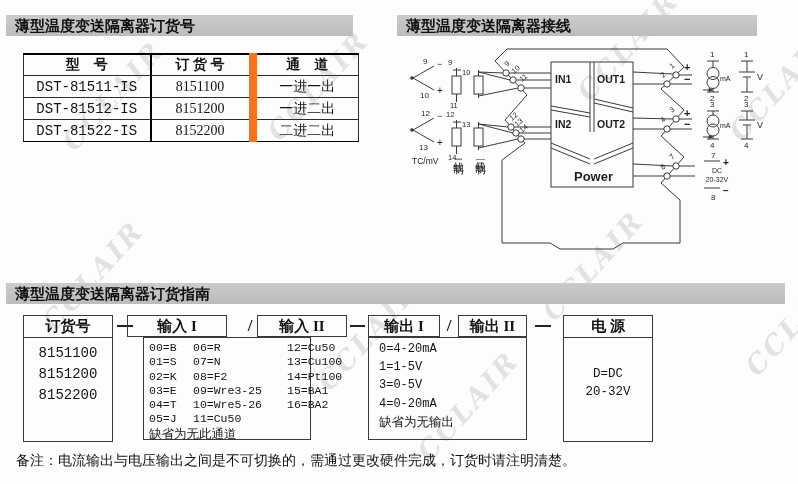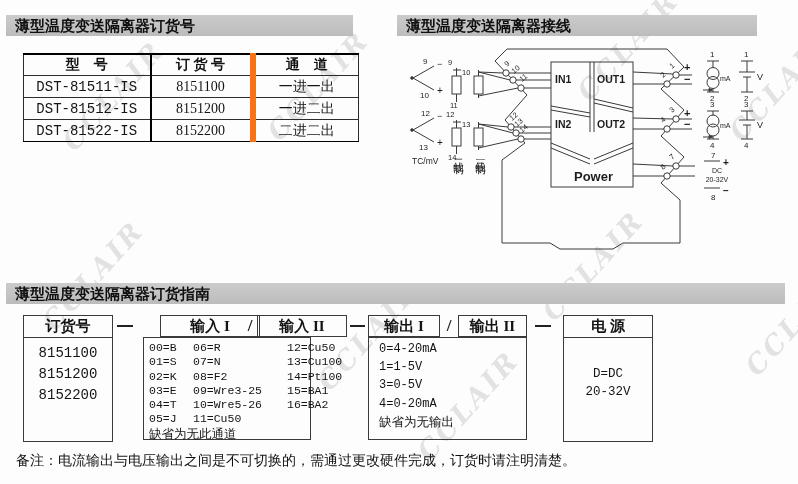--- a/index.html
+++ b/index.html
@@ -11,21 +11,21 @@
       transform:rotate(-48deg);white-space:nowrap;pointer-events:none;}
   
   .tbar{position:absolute;height:21px;line-height:21px;background:linear-gradient(#cbcbcb,#bcbcbc);
         font-family:"Liberation Sans","DejaVu Sans",sans-serif;font-weight:700;font-size:15px;
         padding-left:9px;box-sizing:border-box;color:#101010;}
   
   .otable{position:absolute;left:23px;top:53px;border-collapse:collapse;table-layout:fixed;
           font-size:14px;text-align:center;}
   .otable th,.otable td{border:1px solid #2c2c2c;padding:0;height:21px;}
   .otable th{font-weight:700;height:20px;}
-  .otable th:nth-child(2),.otable td:nth-child(2){border-left:2px solid #000;border-right:6px solid #f97316;border-radius:6px;}
+  .otable th:nth-child(2),.otable td:nth-child(2){border-left:2px solid #000;border-right:8px solid #f97316;border-radius:6px;}
   .otable tr:first-child th{border-top:2px solid #000;}
   .otable tr:last-child td{border-bottom:1.5px solid #000;}
   .mono{font-family:"Liberation Mono","DejaVu Sans Mono",monospace;}
   
   .gbox{position:absolute;border:1px solid #3a3a3a;box-sizing:border-box;background:transparent;}
   .ghead{font-weight:700;font-size:15px;text-align:center;line-height:21px;height:22px;
          box-sizing:border-box;}
   .ghead.bordered{border:1px solid #3a3a3a;}
   .ghead.underlined{border-bottom:1px solid #3a3a3a;}
   .connector{position:absolute;border-top:2px solid #222;}
@@ -296,21 +296,21 @@
     <div class="ghead underlined">订货号</div>
     <div class="mono" style="padding-top:5px;text-align:center;font-size:14px;line-height:21px;">
       <div>8151100</div>
       <div>8151200</div>
       <div>8152200</div>
     </div>
   </div>
 
   <div class="connector" style="left:117px;top:325px;width:16px;"></div>
 
-  <div class="ghead bordered" style="position:absolute;left:160px;top:315px;width:100px;">输入 I</div>
+  <div class="ghead bordered" style="position:absolute;left:127px;top:315px;width:100px;">输入 I</div>
   <div class="slash" style="left:243px;top:315px;width:14px;">/</div>
   <div class="ghead bordered" style="position:absolute;left:257px;top:315px;width:90px;">输入 II</div>
 
   <div class="gbox mono" style="left:143px;top:337px;width:168px;height:103px;padding:3px 5px;font-size:11.5px;line-height:14.3px;">
     <div class="coderow">
       <span class="codecol" style="width:44px">00=B</span><span class="codecol" style="width:94px">06=R</span><span class="codecol">12=Cu50</span>
     </div>
     <div class="coderow">
       <span class="codecol" style="width:44px">01=S</span><span class="codecol" style="width:94px">07=N</span><span class="codecol">13=Cu100</span>
     </div>

